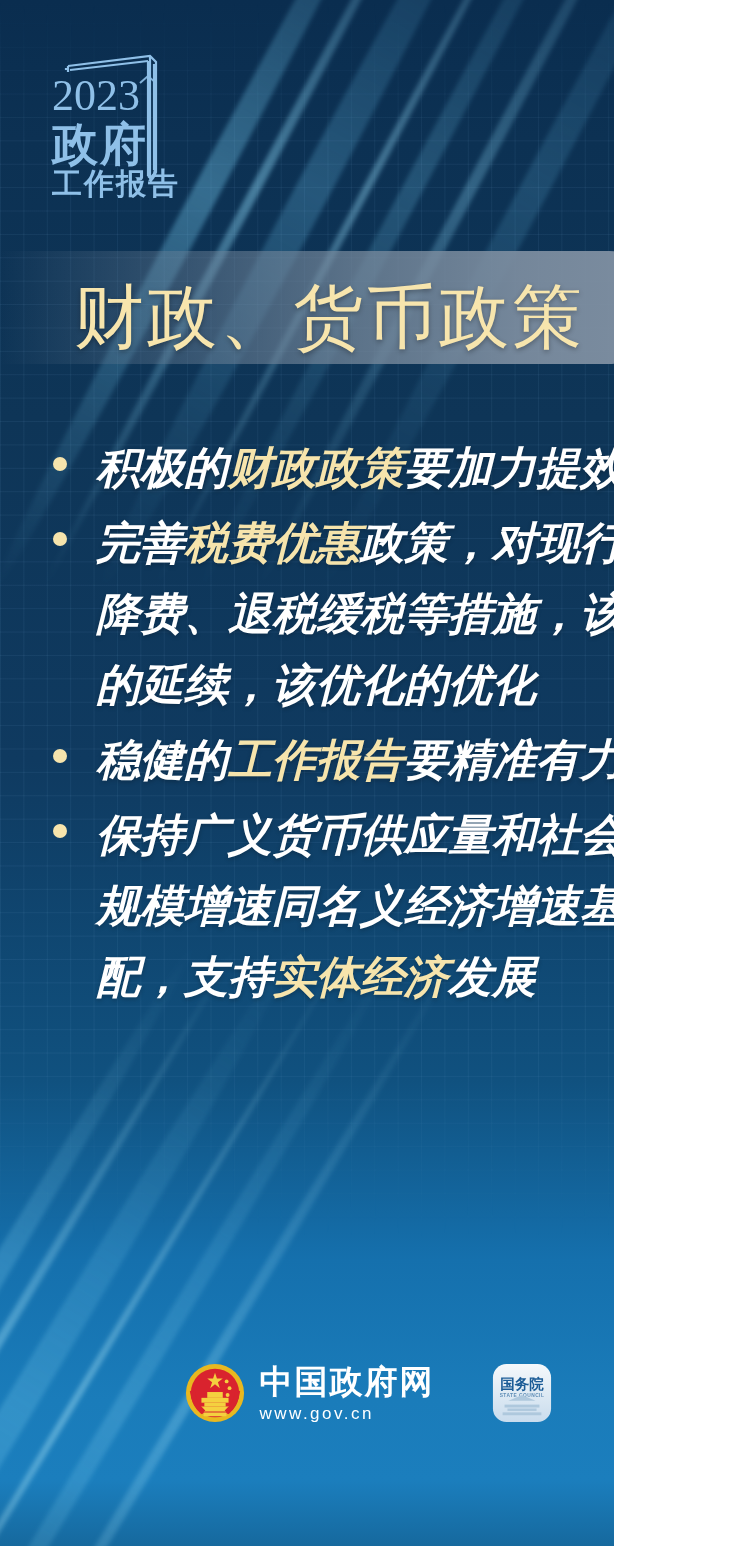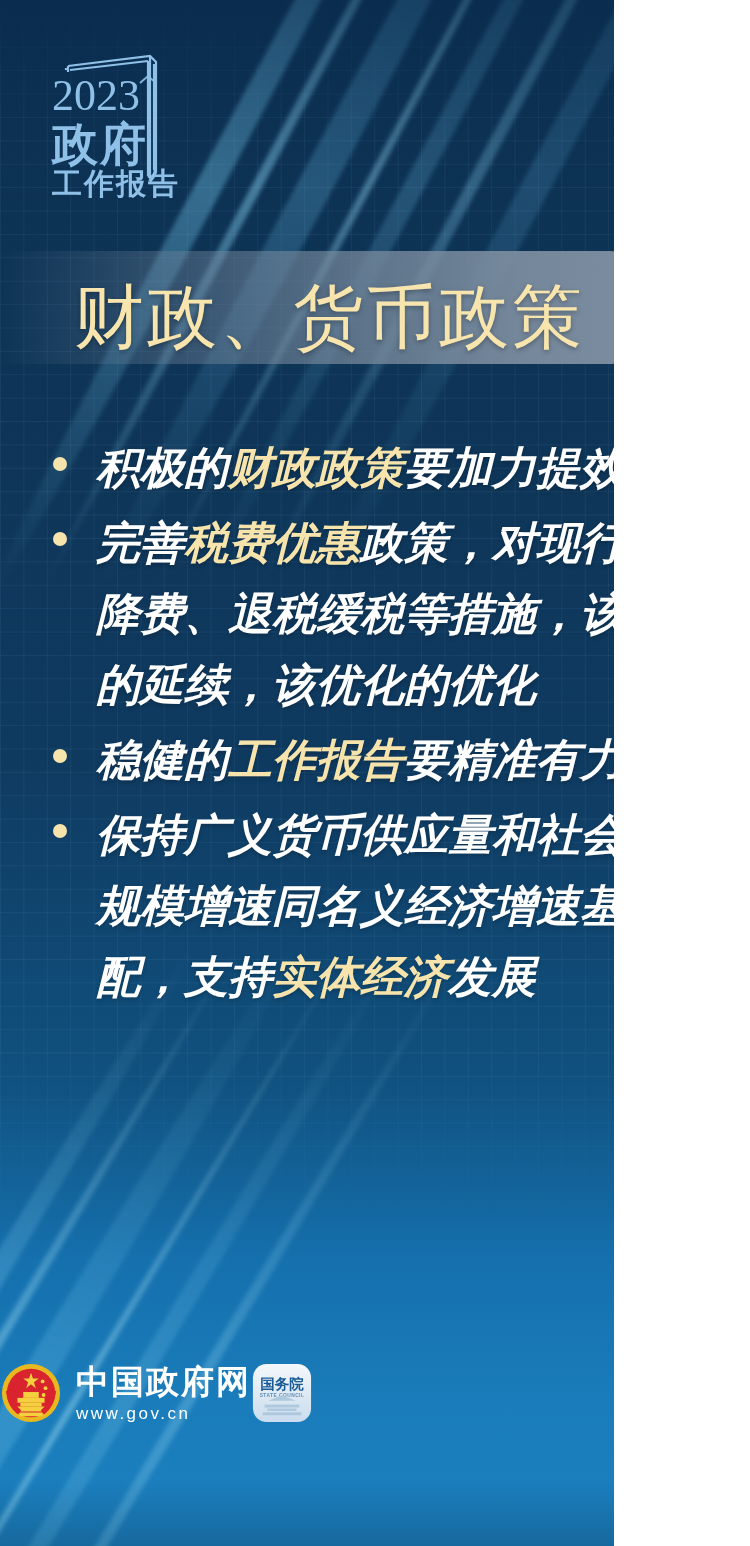--- a/index.html
+++ b/index.html
@@ -141,21 +141,23 @@
     font-style: italic;
   }
   .hl { color: #f6e4ac; }
 
   
   .footer {
     position: absolute;
     left: 0; bottom: 122px;
     width: 750px;
     display: flex;
+    justify-content: center;
     align-items: center;
+    gap: 56px;
   }
   .brand {
     display: flex;
     align-items: center;
     gap: 14px;
   }
   .brand-emblem { width: 62px; height: 62px; flex: 0 0 auto; }
   .brand-appicon { width: 62px; height: 62px; flex: 0 0 auto; }
   .brand-words { display: flex; flex-direction: column; line-height: 1; }
   .brand-cn {

